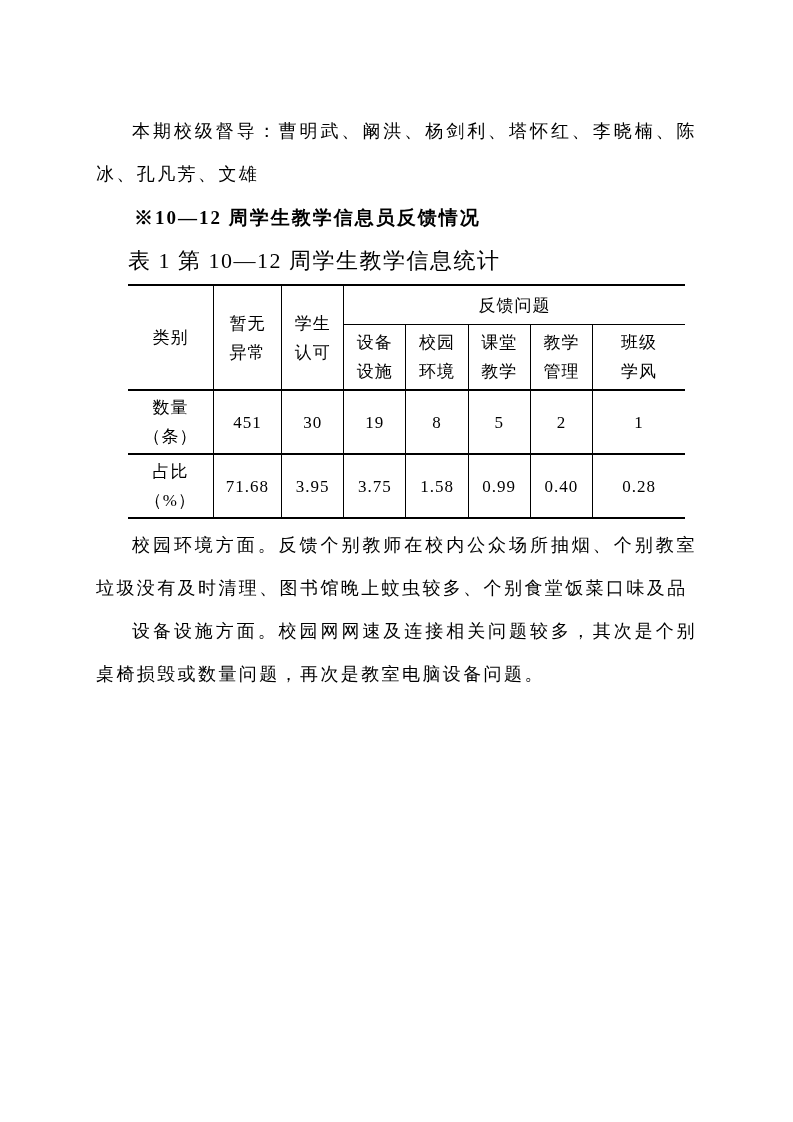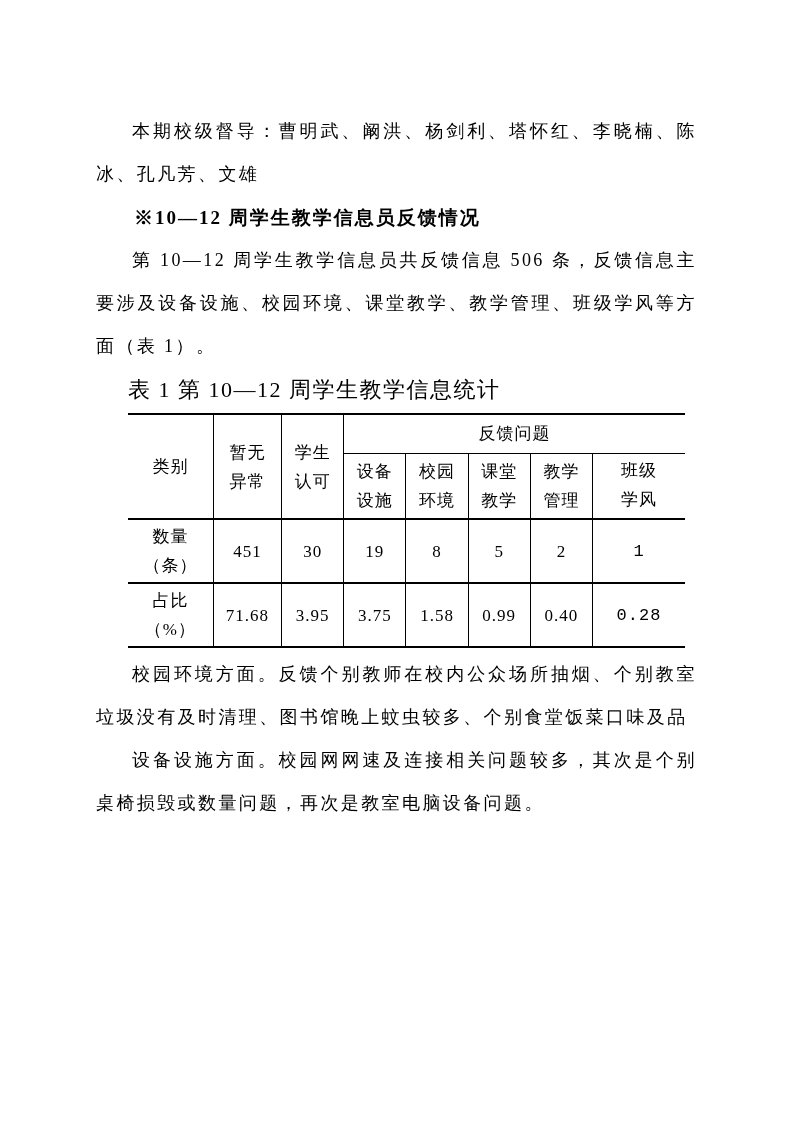--- a/index.html
+++ b/index.html
@@ -55,21 +55,21 @@
     border-right:1px solid #000;
     border-top:1.5px solid #000;
     border-bottom:1.5px solid #000;
     padding:2px 1px;
     vertical-align:middle;
     line-height:29px;
     letter-spacing:1px;
     font-weight:normal;
   }
   table.stats tr td:first-child { border-left:none; }
-  table.stats tr td:last-child  { border-right:none;font-family:Liberation Mono, monospace; }
+  table.stats tr td:last-child  { border-right:none; }
   table.stats tr.row-count td,
   table.stats tr.row-pct td { border-top:2px solid #000; }
   .prewrap { white-space:pre-line; }
   .h-group { height:34px; }
   .h-sub   { height:60px; }
   .row-count td { height:52px; }
   .row-pct   td { height:48px; }
   .footer {
     position:absolute;
     top:1028px; left:0;
@@ -82,21 +82,20 @@
 </head>
 <body>
 
 <div class="page">
   <div class="content">
 
     <p class="para">本期校级督导：曹明武、阚洪、杨剑利、塔怀红、李晓楠、陈冰、孔凡芳、文雄</p>
 
     <p class="heading">※10—12 周学生教学信息员反馈情况</p>
 
-    <p class="para">第 10—12 周学生教学信息员共反馈信息 506 条，反馈信息主要涉及设备设施、校园环境、课堂教学、教学管理、班级学风等方面（表 1）。</p>
 
     <p class="table-caption">表 1 第 10—12 周学生教学信息统计</p>
 
     <table class="stats">
       <colgroup>
         <col style="width:85px">
         <col style="width:68px">
         <col style="width:62px">
         <col style="width:62px">
         <col style="width:62px">

